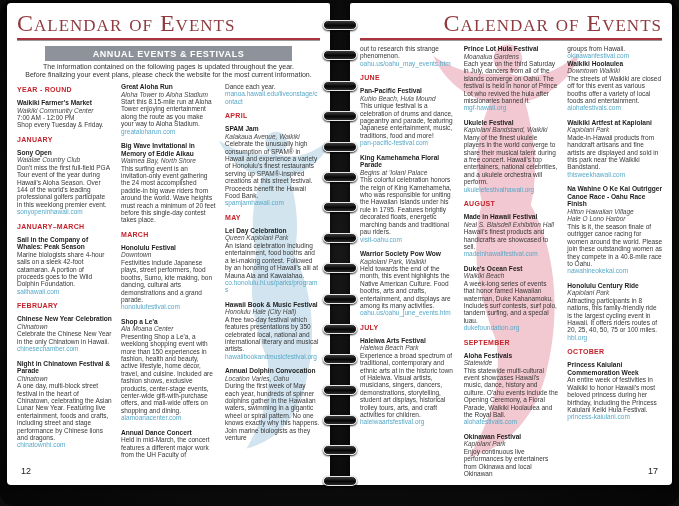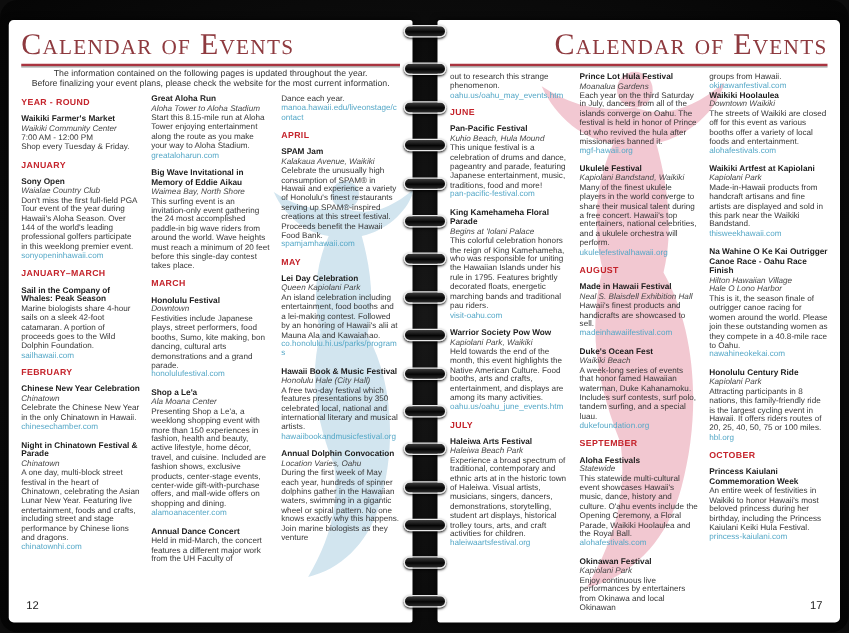--- a/index.html
+++ b/index.html
@@ -1,21 +1,21 @@
 <!DOCTYPE html>
 <html style="--maroon: #8e3a3f; --rule-red: #a93440; --month-red: #c4232b; --link-blue: #56a8c7; --banner: #8e939b;"><head>
 <meta charset="utf-8">
 <style>
   html,body{margin:0;padding:0;}
   body{
     width:679px;height:506px;background:#0d0d0d;position:relative;overflow:hidden;
     font-family:"Liberation Sans", sans-serif;
   }
   .stage{position:absolute;inset:0;background:radial-gradient(ellipse at center,#171717 0%,#050505 100%);border-radius:14px;}
-  .page{position:absolute;top:16px;height:482px;background:#ffffff;overflow:hidden;box-shadow:0 0 6px rgba(0,0,0,.8);}
+  .page{position:absolute;top:3px;height:482px;background:#ffffff;overflow:hidden;box-shadow:0 0 6px rgba(0,0,0,.8);}
   .page-left{left:7px;width:323px;border-radius:4px 2px 2px 4px;}
   .page-right{left:350px;width:322px;border-radius:2px 4px 4px 2px;}
   .page-inner{position:relative;padding:7px 10px 0 10px;height:100%;box-sizing:border-box;}
   .watermark{position:absolute;pointer-events:none;}
   .wm-left{right:-14px;top:120px;opacity:.75;}
   .wm-right{left:60px;top:30px;opacity:.85;}
 
   .cal-title{
     margin:0;font-family:"Liberation Serif", serif;font-weight:400;
     font-variant:small-caps;font-size:24px;letter-spacing:1px;line-height:26px;
@@ -65,20 +65,21 @@
   <div class="page page-left">
     <svg class="watermark wm-left" width="140" height="330" viewBox="0 0 120 300">
       <g fill="#c3dcea">
         <circle cx="62" cy="18" r="10"></circle>
         <path d="M62,28 C80,34 95,28 112,14 C108,30 92,44 74,48 C80,70 84,95 78,120 C95,150 100,195 88,240 C80,270 60,290 35,296 C50,270 58,245 54,215 C40,180 36,150 44,118 C38,95 40,70 50,48 C34,46 18,34 10,16 C28,28 44,30 62,28 Z"></path>
       </g>
     </svg>
     <div class="page-inner">
       <h1 class="cal-title">Calendar of Events</h1>
       <div class="title-rule"></div>
+      <div class="banner">ANNUAL EVENTS &amp; FESTIVALS</div>
       <div class="note">
         <div>The information contained on the following pages is updated throughout the year.</div>
         <div>Before finalizing your event plans, please check the website for the most current information.</div>
       </div>
       <div class="columns">
         <div class="col">
             <div class="month">YEAR - ROUND</div>
             <div class="event">
               <div class="etitle">Waikiki Farmer's Market</div>
               <div class="venue">Waikiki Community Center</div>

